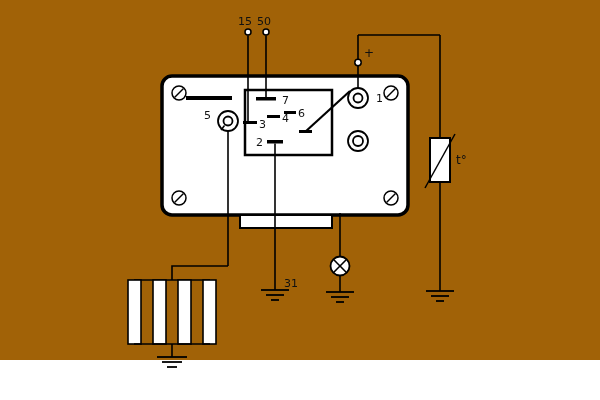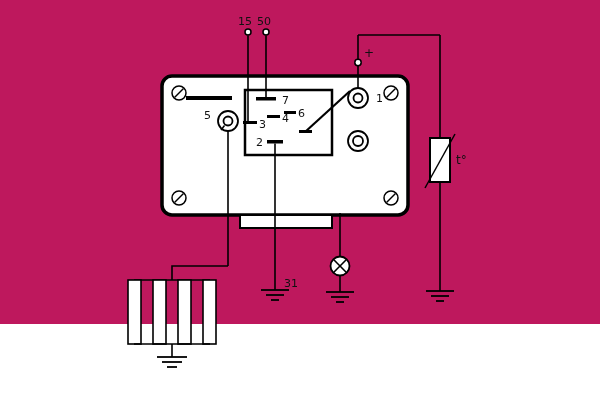--- a/index.html
+++ b/index.html
@@ -7,22 +7,22 @@
     padding: 0;
     background: #ffffff;
     width: 600px;
     height: 400px;
     overflow: hidden;
     font-family: "DejaVu Sans", sans-serif;
   }
   .stage {
     position: relative;
     width: 600px;
-    height: 324px;
-    background: #be185d;
+    height: 360px;
+    background: #a16207;
     text-align: right;
   }
   svg { display: block; }
   .lbl {
     font-family: "DejaVu Sans", "Liberation Sans", sans-serif;
     font-size: 11px;
     fill: #111111;
   }
   .lbl-lg { font-size: 12px; }
   .wire { stroke: #000; stroke-width: 1.6; fill: none; }

